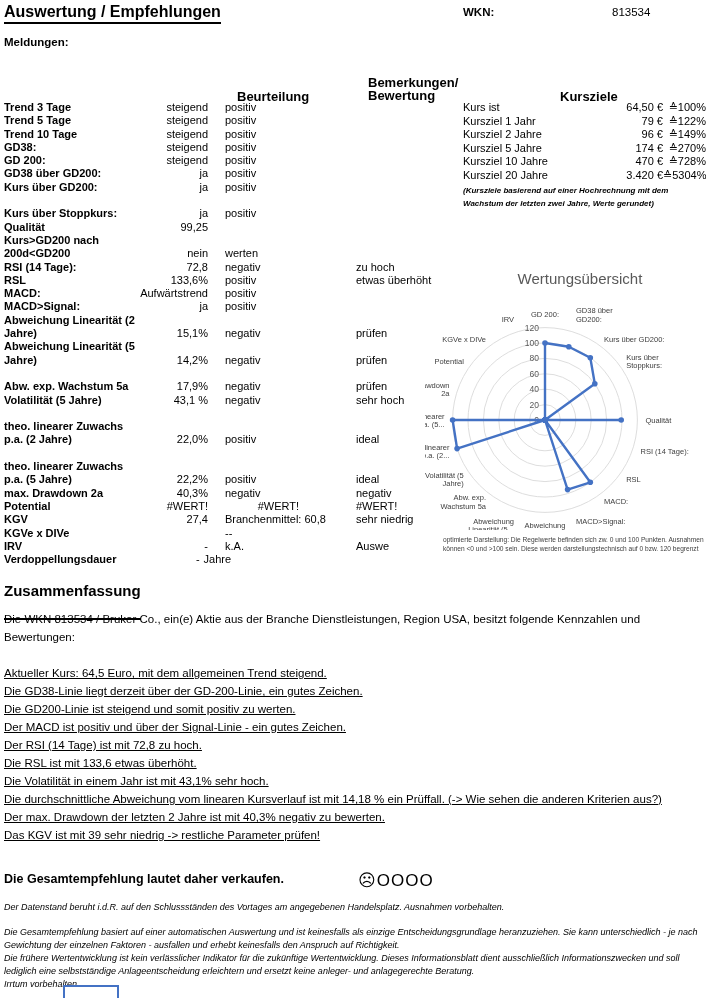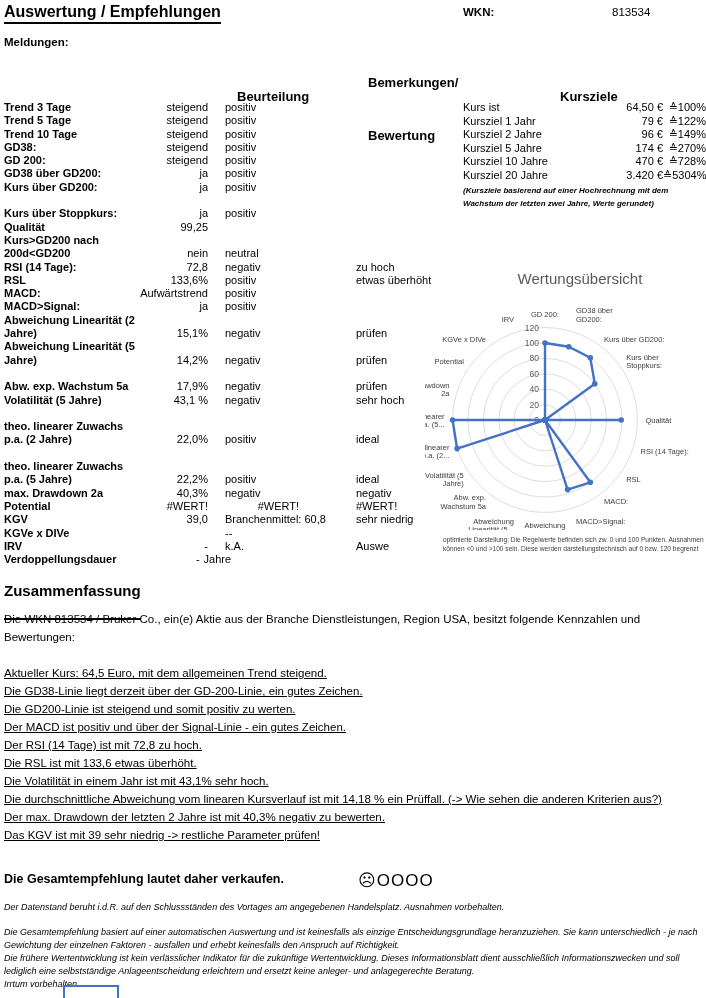--- a/index.html
+++ b/index.html
@@ -8,21 +8,21 @@
 
   .h1{position:absolute;left:4px;top:3px;font-size:16px;font-weight:bold;
       border-bottom:2px solid #000;padding-bottom:1px;}
   .wkn-label{position:absolute;left:463px;top:6px;font-size:11.5px;font-weight:bold;}
   .wkn-value{position:absolute;left:612px;top:6px;font-size:11.5px;}
   .meldungen{position:absolute;left:4px;top:36px;font-size:11.5px;font-weight:bold;}
 
   .col-head{position:absolute;font-size:13px;font-weight:bold;}
   .head-beur{left:237px;top:89px;}
   .head-bem1{left:368px;top:75px;}
-  .head-bem2{left:368px;top:88px;margin-top:40px;}
+  .head-bem2{left:368px;top:88px;}
   .head-kz{left:560px;top:89px;}
 
   
   #main-table{position:absolute;left:4px;top:101px;width:462px;}
   .trow{display:flex;align-items:flex-end;font-size:11px;line-height:13.3px;}
   .trow .c-label{width:138px;font-weight:bold;}
   .trow .c-value{width:66px;display:flex;justify-content:flex-end;white-space:nowrap;}
   .trow .c-suffix{margin-left:4px;white-space:nowrap;}
   .trow .c-beur{margin-left:17px;width:126px;white-space:nowrap;}
   .trow .c-beur.wert{width:74px;text-align:right;margin-right:52px;}
@@ -127,21 +127,21 @@
       </div>
       <div class="trow">
         <div class="c-label">Qualität</div>
         <div class="c-value">99,25</div>
         <div class="c-beur"></div>
         <div class="c-bem"></div>
       </div>
       <div class="trow">
         <div class="c-label">Kurs&gt;GD200 nach 200d&lt;GD200</div>
         <div class="c-value">nein</div>
-        <div class="c-beur">neutral</div>
+        <div class="c-beur">werten</div>
         <div class="c-bem"></div>
       </div>
       <div class="trow">
         <div class="c-label">RSI (14 Tage):</div>
         <div class="c-value">72,8</div>
         <div class="c-beur">negativ</div>
         <div class="c-bem">zu hoch</div>
       </div>
       <div class="trow">
         <div class="c-label">RSL</div>
@@ -207,21 +207,21 @@
         <div class="c-bem">negativ</div>
       </div>
       <div class="trow">
         <div class="c-label">Potential</div>
         <div class="c-value">#WERT!</div>
         <div class="c-beur wert">#WERT!</div>
         <div class="c-bem">#WERT!</div>
       </div>
       <div class="trow">
         <div class="c-label">KGV</div>
-        <div class="c-value">39,0</div>
+        <div class="c-value">27,4</div>
         <div class="c-beur">Branchenmittel: 60,8</div>
         <div class="c-bem">sehr niedrig</div>
       </div>
       <div class="trow">
         <div class="c-label">KGVe x DIVe</div>
         <div class="c-value"></div>
         <div class="c-beur">--</div>
         <div class="c-bem"></div>
       </div>
       <div class="trow">

